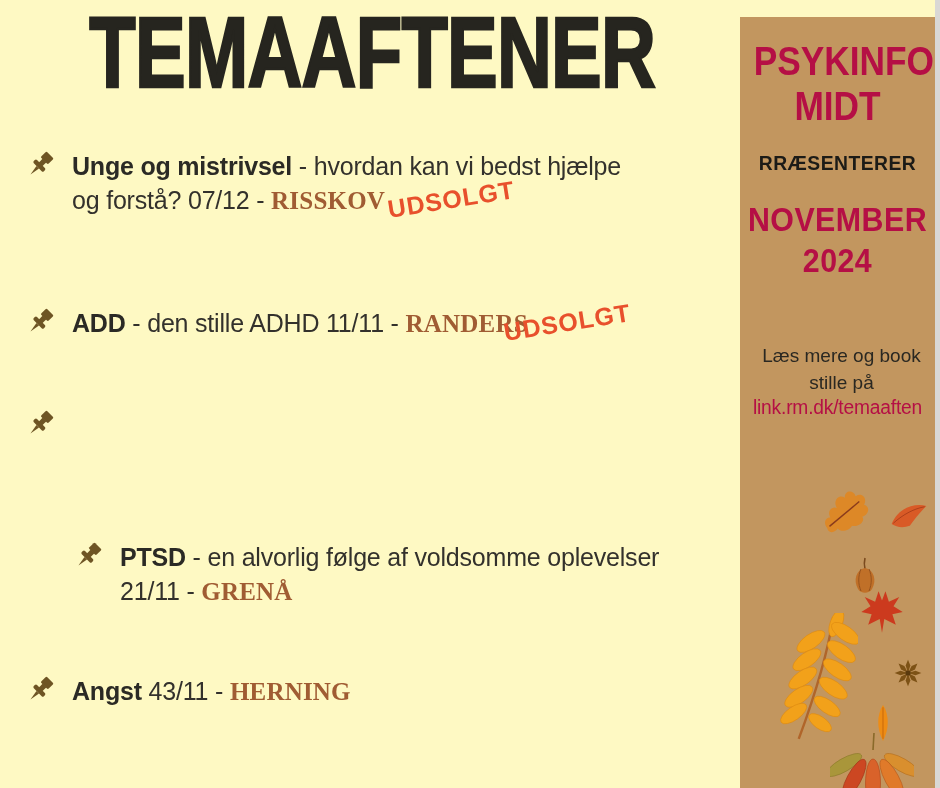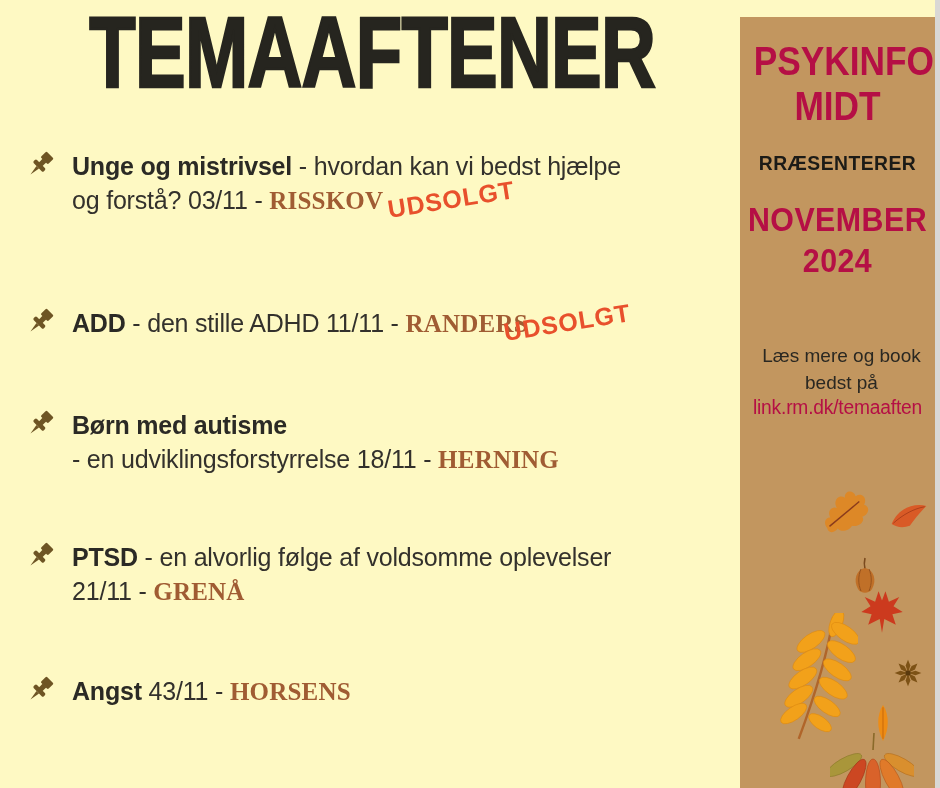--- a/index.html
+++ b/index.html
@@ -27,21 +27,21 @@
     font-size:25px;line-height:34px;letter-spacing:-0.2px;
   }
   .ename{font-weight:700;color:#2b2a25;}
   .ecity{font-weight:700;color:#a05c33;letter-spacing:0.2px;font-family:Liberation Serif, serif;}
   .badge{
     position:absolute;color:#e8502c;font-weight:700;font-size:25px;
     letter-spacing:0.8px;transform:rotate(-9deg);transform-origin:left center;
     white-space:nowrap;
   }
   .badge:empty{display:none;}
-  .ev1{top:149px;} .ev2{top:306px;} .ev3{top:408px;} .ev4{top:540px;} .ev5{top:674px;}
+  .ev1{top:149px;} .ev2{top:306px;} .ev3{top:408px;} .ev4{top:540px;margin-left:48px;} .ev5{top:674px;}
   .badge1{left:388px;top:46px;}
   .badge2{left:504px;top:12px;}
   
   .sidebar{
     position:absolute;left:740px;top:0;width:195px;height:788px;
     background:#c2965f;overflow:hidden;text-align:center;margin-top:17px;
   }
   .brand{
     position:absolute;top:22px;left:0;right:0;
     color:#b50f45;font-weight:700;font-size:41px;line-height:45px;
@@ -82,21 +82,21 @@
 
     <div class="event ev1">
       <svg class="pin" viewBox="0 0 24 24">
         <g fill="#6e5524" transform="rotate(45 12 12)">
           <rect x="8" y="1.5" width="8" height="6.5" rx="1"></rect>
           <rect x="10" y="7.5" width="4" height="4.5"></rect>
           <rect x="6.5" y="11.5" width="11" height="3.5" rx="1.2"></rect>
           <path d="M10.6 15 L13.4 15 L12 23 Z"></path>
         </g>
       </svg>
-      <div class="etext"><span class="ename">Unge og mistrivsel</span><span> - hvordan kan vi bedst hjælpe</span><br><span>og forstå? 03/11 - </span><span class="ecity">RISSKOV</span></div>
+      <div class="etext"><span class="ename">Unge og mistrivsel</span><span> - hvordan kan vi bedst hjælpe</span><br><span>og forstå? 07/12 - </span><span class="ecity">RISSKOV</span></div>
       <div class="badge badge1">UDSOLGT</div>
     </div>
 
     <div class="event ev2">
       <svg class="pin" viewBox="0 0 24 24">
         <g fill="#6e5524" transform="rotate(45 12 12)">
           <rect x="8" y="1.5" width="8" height="6.5" rx="1"></rect>
           <rect x="10" y="7.5" width="4" height="4.5"></rect>
           <rect x="6.5" y="11.5" width="11" height="3.5" rx="1.2"></rect>
           <path d="M10.6 15 L13.4 15 L12 23 Z"></path>
@@ -108,21 +108,20 @@
 
     <div class="event ev3">
       <svg class="pin" viewBox="0 0 24 24">
         <g fill="#6e5524" transform="rotate(45 12 12)">
           <rect x="8" y="1.5" width="8" height="6.5" rx="1"></rect>
           <rect x="10" y="7.5" width="4" height="4.5"></rect>
           <rect x="6.5" y="11.5" width="11" height="3.5" rx="1.2"></rect>
           <path d="M10.6 15 L13.4 15 L12 23 Z"></path>
         </g>
       </svg>
-      <div class="etext"><span class="ename">Børn med autisme</span><br><span>- en udviklingsforstyrrelse 18/11 - </span><span class="ecity">HERNING</span></div>
     </div>
 
     <div class="event ev4">
       <svg class="pin" viewBox="0 0 24 24">
         <g fill="#6e5524" transform="rotate(45 12 12)">
           <rect x="8" y="1.5" width="8" height="6.5" rx="1"></rect>
           <rect x="10" y="7.5" width="4" height="4.5"></rect>
           <rect x="6.5" y="11.5" width="11" height="3.5" rx="1.2"></rect>
           <path d="M10.6 15 L13.4 15 L12 23 Z"></path>
         </g>
@@ -132,34 +131,34 @@
 
     <div class="event ev5">
       <svg class="pin" viewBox="0 0 24 24">
         <g fill="#6e5524" transform="rotate(45 12 12)">
           <rect x="8" y="1.5" width="8" height="6.5" rx="1"></rect>
           <rect x="10" y="7.5" width="4" height="4.5"></rect>
           <rect x="6.5" y="11.5" width="11" height="3.5" rx="1.2"></rect>
           <path d="M10.6 15 L13.4 15 L12 23 Z"></path>
         </g>
       </svg>
-      <div class="etext"><span class="ename">Angst</span><span> 43/11 - </span><span class="ecity">HORSENS</span></div>
+      <div class="etext"><span class="ename">Angst</span><span> 43/11 - </span><span class="ecity">HERNING</span></div>
     </div>
 
   </div>
 
   <aside class="sidebar">
 
     <div class="brand"><span>PSYKINFO</span><br><span>MIDT</span></div>
 
     <div class="presents">RRÆSENTERER</div>
 
     <div class="month"><span>NOVEMBER</span><br><span>2024</span></div>
 
-    <div class="info"><span>Læs mere og book</span><br><span>bedst på</span></div>
+    <div class="info"><span>Læs mere og book</span><br><span>stille på</span></div>
 
     <div class="blink">link.rm.dk/temaaften</div>
 
     <svg class="leaf" style="left:78px;top:468px;width:54px;height:50px;" viewBox="0 0 60 50">
       <g transform="rotate(-18 30 25)">
         <path d="M5 38 C2 30 8 26 12 28 C10 20 18 16 22 20 C20 10 30 6 34 12 C36 4 46 6 46 14 C54 12 58 20 52 26 C58 30 54 38 46 38 C48 44 38 48 32 44 C28 48 18 48 16 42 C10 46 4 44 5 38 Z" fill="#dd8827"></path>
         <path d="M8 37 L48 21" stroke="#8a3b1c" stroke-width="1.6" fill="none"></path>
       </g>
     </svg>
 

